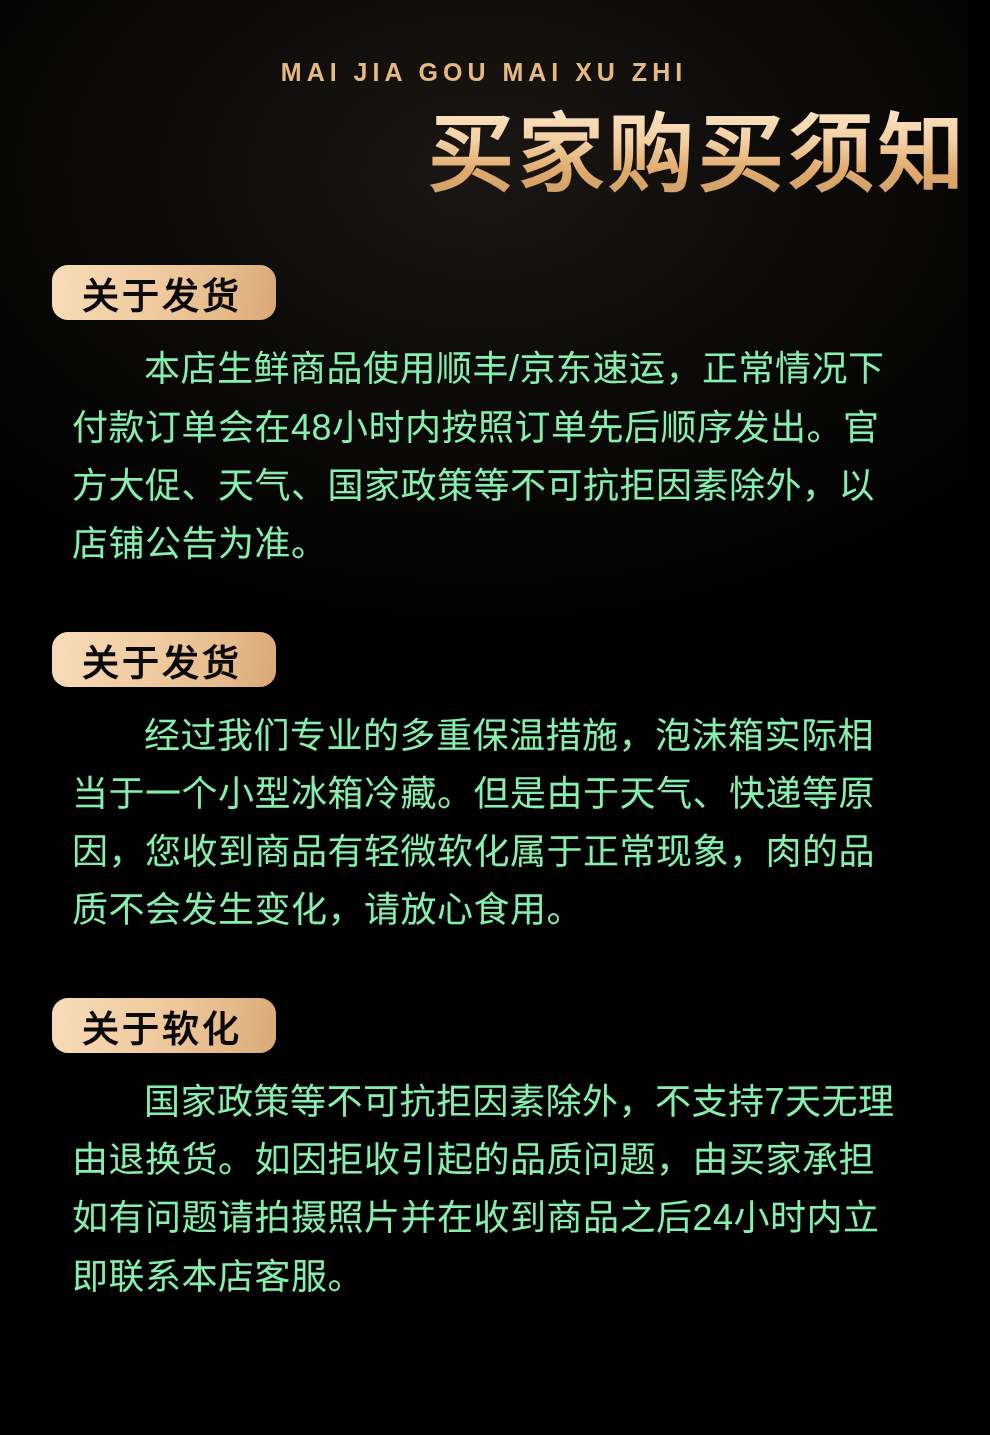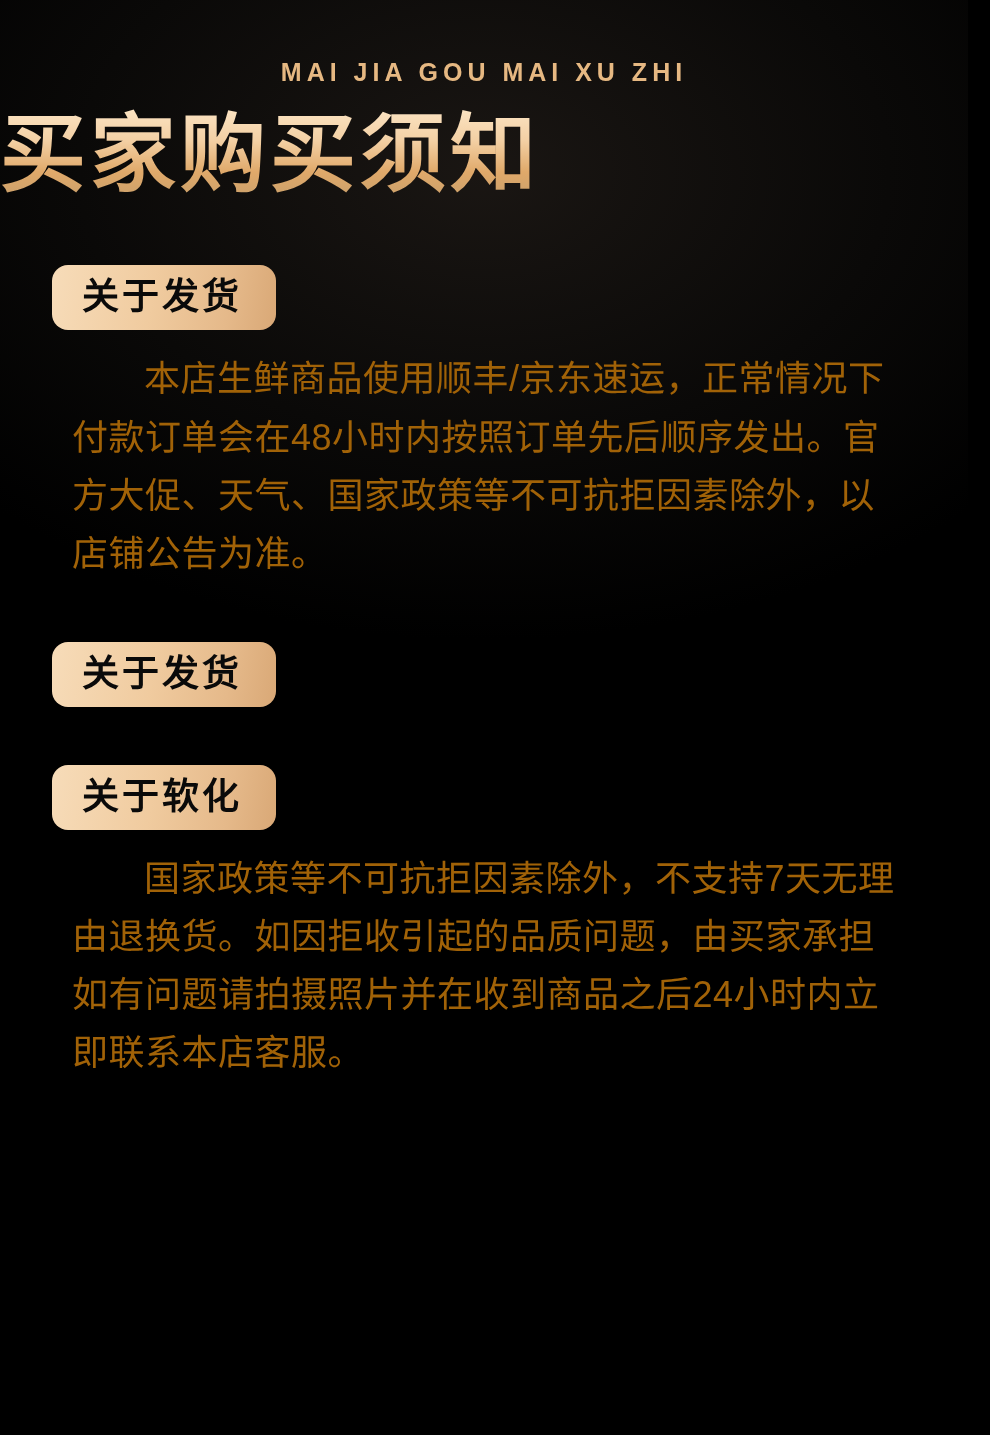--- a/index.html
+++ b/index.html
@@ -35,53 +35,53 @@
   }
   .pinyin {
     text-align: center;
     color: #e6b882;
     font-size: 25px;
     letter-spacing: 5px;
     font-weight: 700;
     padding-top: 58px;
   }
   .main-title {
-    text-align: left;
+    text-align: right;
     font-size: 86px;
     font-weight: 800;
     letter-spacing: 4px;
     margin-top: 22px;
     line-height: 1.05;
     background: linear-gradient(180deg, #fbe3c2 0%, #f3d0a4 35%, #e0a96a 70%, #caa06b 100%);
     -webkit-background-clip: text;
     background-clip: text;
     color: transparent;
     -webkit-text-fill-color: transparent;
   }
   .section {
     margin-top: 58px;
   }
   .section.first { margin-top: 66px; }
   .tag {
     display: inline-block;
     margin-left: 52px;
-    padding: 13px 34px 15px 30px;
+    padding: 13px 34px 5px 30px;
     border-radius: 16px 16px 16px 16px;
     background: linear-gradient(100deg, #f7dcb9 0%, #f0cb9f 45%, #e5b98a 78%, #d9a876 100%);
     color: #0a0a0a;
     font-size: 37px;
     font-weight: 700;
     letter-spacing: 3px;
     line-height: 1;
   }
   .para {
     margin: 20px 62px 0 72px;
     font-size: 36px;
     line-height: 1.62;
-    color: #a16207;
+    color: #86efac;
     text-indent: 2em;
     letter-spacing: 0.5px;
     font-weight: 400;
   }
 </style>
 </head>
 <body>
 
 <div class="page">
   <div class="bg-glow"></div>
@@ -92,20 +92,21 @@
 
     <div class="main-title">买家购买须知</div>
 
     <div class="section first">
       <div class="tag">关于发货</div>
       <p class="para">本店生鲜商品使用顺丰/京东速运，正常情况下付款订单会在48小时内按照订单先后顺序发出。官方大促、天气、国家政策等不可抗拒因素除外，以店铺公告为准。</p>
     </div>
 
     <div class="section">
       <div class="tag">关于发货</div>
+      <p class="para">经过我们专业的多重保温措施，泡沫箱实际相当于一个小型冰箱冷藏。但是由于天气、快递等原因，您收到商品有轻微软化属于正常现象，肉的品质不会发生变化，请放心食用。</p>
     </div>
 
     <div class="section">
       <div class="tag">关于软化</div>
       <p class="para">国家政策等不可抗拒因素除外，不支持7天无理由退换货。如因拒收引起的品质问题，由买家承担如有问题请拍摄照片并在收到商品之后24小时内立即联系本店客服。</p>
     </div>
 
   </div>
 </div>
 

